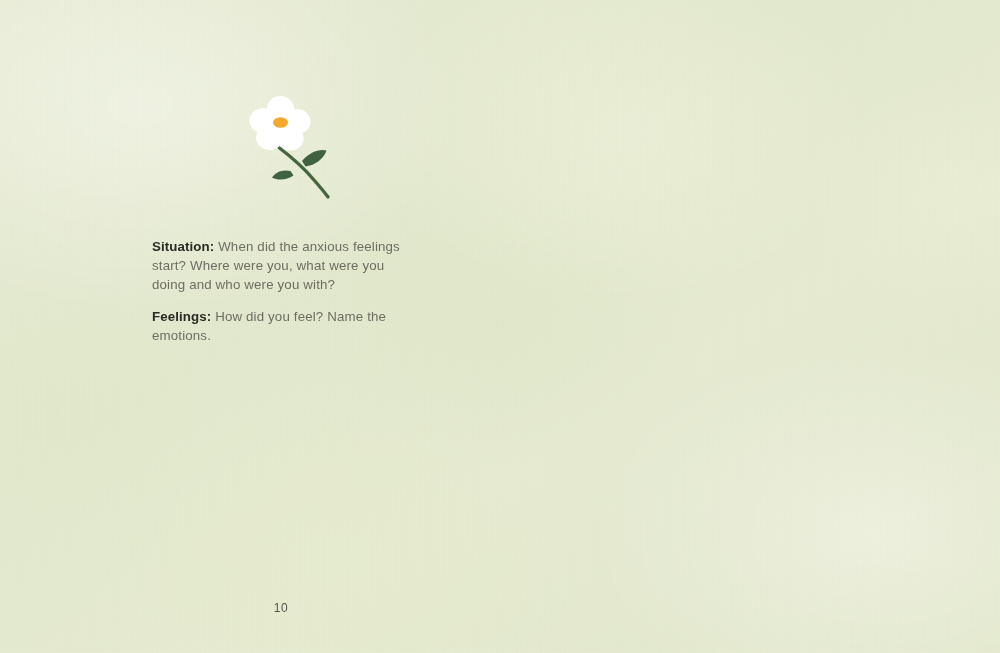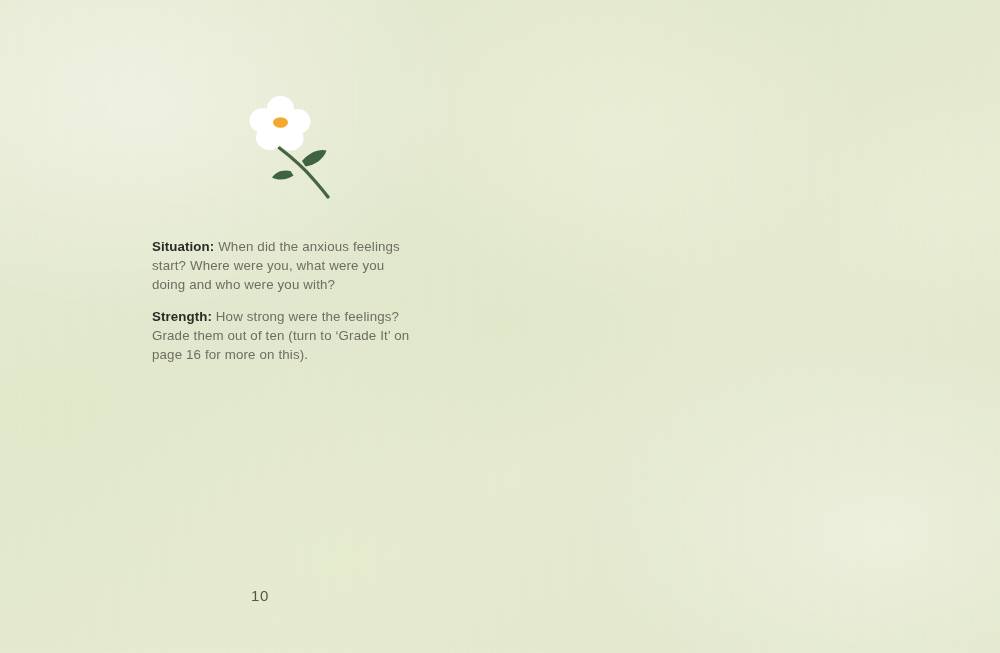--- a/index.html
+++ b/index.html
@@ -76,23 +76,24 @@
 
   .lead {
     color: #27272230;
     color: #2b2b26;
     font-weight: 700;
     letter-spacing: 0.1px;
   }
 
   .folio {
     position: absolute;
-    top: 587px;
+    top: 601px;
     width: 60px;
-    font-size: 15px;
+    text-align: center;
+    font-size: 12px;
     color: #55554c;
     letter-spacing: 0.6px;
   }
   .folio-left  { left: 215px; }
 </style>
 </head>
 <body>
 
 <div class="spread">
   <div class="grain"></div>
@@ -121,21 +122,21 @@
 
         <ellipse cx="38.5" cy="30.5" rx="7.5" ry="5.2" fill="#f2a92c"></ellipse>
       </svg>
     </div>
 
     <div class="col-left">
       <p class="para">
         <span class="lead">Situation:</span><span> When did the anxious feelings start? Where were you, what were you doing and who were you with?</span>
       </p>
       <p class="para">
-        <span class="lead">Strength:</span><span> How strong were the feelings? Grade them out of ten (turn to ‘Grade It’ on page 16 for more on this).</span>
+        <span class="lead">Feelings:</span><span> How did you feel? Name the emotions.</span>
       </p>
     </div>
 
     <div class="folio folio-left">10</div>
   </div>
 
   <div class="page page-right">
 
     
 

